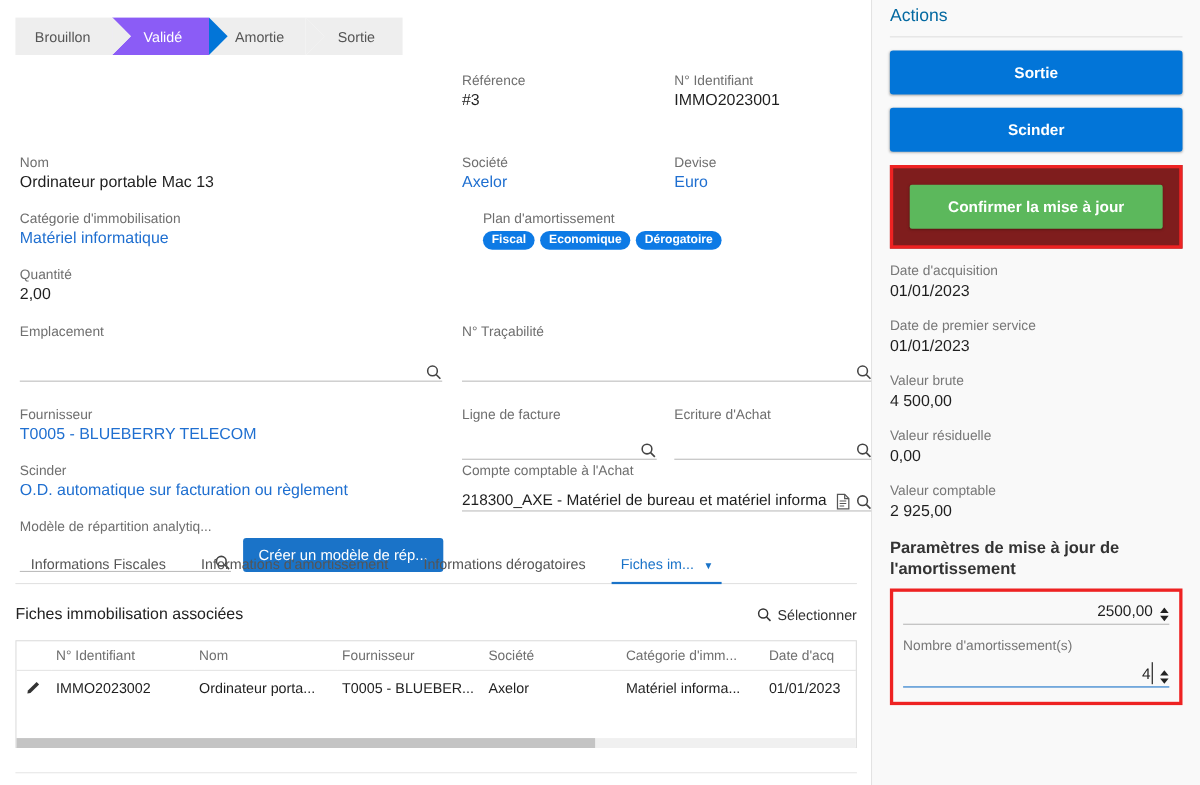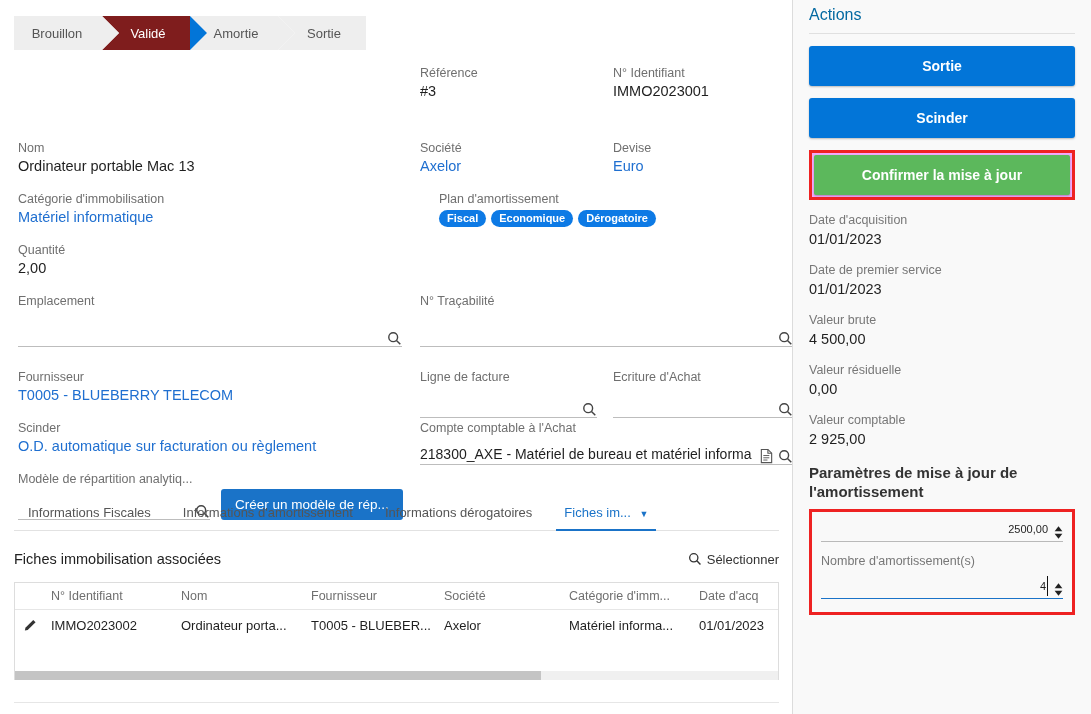--- a/index.html
+++ b/index.html
@@ -27,21 +27,21 @@
     display: flex; height: 34px; margin-top: 16px; width: 402px;
   }
   .pipe-step {
     position: relative; height: 34px;
     display: flex; align-items: center; justify-content: center;
     background: #eeeeee; color: #555555;
     font-size: 13px; padding: 0 18px 0 22px;
     min-width: 88px;
   }
   .pipe-step:first-child { padding-left: 16px; }
-  .pipe-step.active { background: #7f1d1d; color: #ffffff; font-weight: 400; }
+  .pipe-step.active { background: #8b5cf6; color: #ffffff; font-weight: 400; }
   .pipe-step::after {
     content: ""; position: absolute; right: -17px; top: 0;
     width: 0; height: 0; z-index: 2;
     border-top: 17px solid transparent;
     border-bottom: 17px solid transparent;
     border-left: 17px solid #eeeeee;
   }
   .pipe-step.active::after { border-left-color: #0275d8; }
   .pipe-step::before {
     content: ""; position: absolute; left: 0; top: 0;
@@ -149,22 +149,22 @@
 
   .act-btn {
     display: block; width: 100%; border: none; border-radius: 3px;
     background: #0275d8; color: #fff; font-size: 14px; font-weight: bold;
     padding: 12px 6px; margin-bottom: 12px; cursor: pointer;
     font-family: "Liberation Sans", sans-serif;
     box-shadow: 0 1px 2px rgba(0,0,0,.25);
   }
   .act-btn.green { background: #5cb85c; }
   .hl-box {
-    border: 3px solid #ee2222; padding: 2px; margin-bottom: 12px;
-    background: #f0abfc;
+    border: 3px solid #ee2222; padding: 15px; margin-bottom: 12px;
+    background: #7f1d1d;
   }
   .hl-box .act-btn { margin-bottom: 0; border-radius: 2px; }
 
   .side-fld { margin-bottom: 13px; }
   .side-lbl { font-size: 12.5px; color: #777; line-height: 17px; }
   .side-val { font-size: 14.5px; color: #1f1f1f; line-height: 20px; }
 
   .side-section-title {
     font-size: 15px; font-weight: bold; color: #333;
     line-height: 19px; margin: 14px 0 8px;
@@ -172,21 +172,21 @@
   .hl-fields {
     border: 3px solid #ee2222; padding: 7px 9px 9px; background: #f9f9f9;
   }
   .num-fld { margin-bottom: 4px; }
   .num-fld .side-lbl { margin-bottom: 6px; }
   .num-row {
     display: flex; align-items: flex-end; justify-content: flex-end;
     gap: 6px; border-bottom: 1px solid #b9b9b9; padding-bottom: 2px;
   }
   .num-row.focused { border-bottom: 1px solid #1a73c8; }
-  .num-val { font-size: 11px; color: #1f1f1f; line-height: 20px; }
+  .num-val { font-size: 14px; color: #1f1f1f; line-height: 20px; }
   .num-val.caret-on { border-right: 1px solid #111; padding-right: 1px; }
   .spin { display: flex; flex-direction: column; gap: 1px; line-height: 0; }
   .spin svg { display: block; }
 </style>
 </head>
 <body>
 
 <div class="app">
 
   <div class="main">

